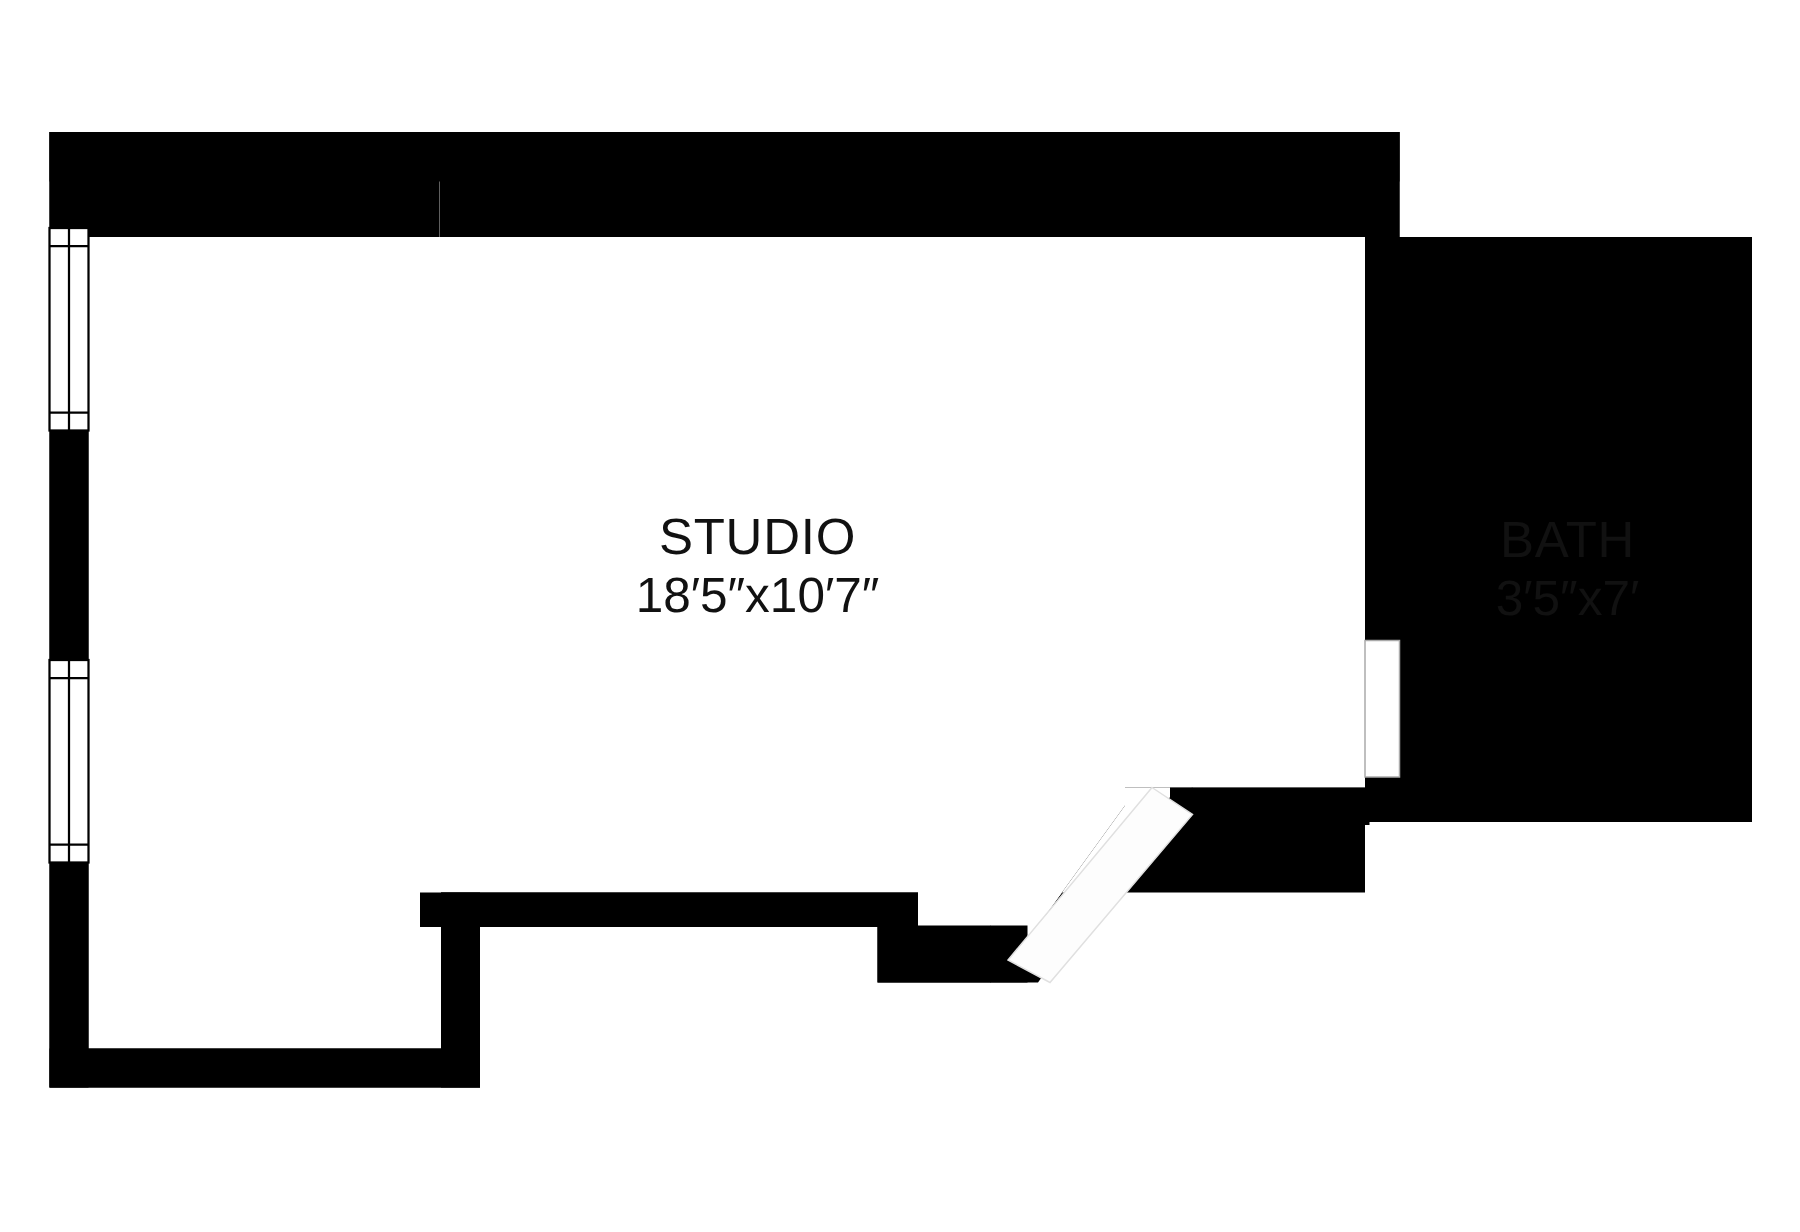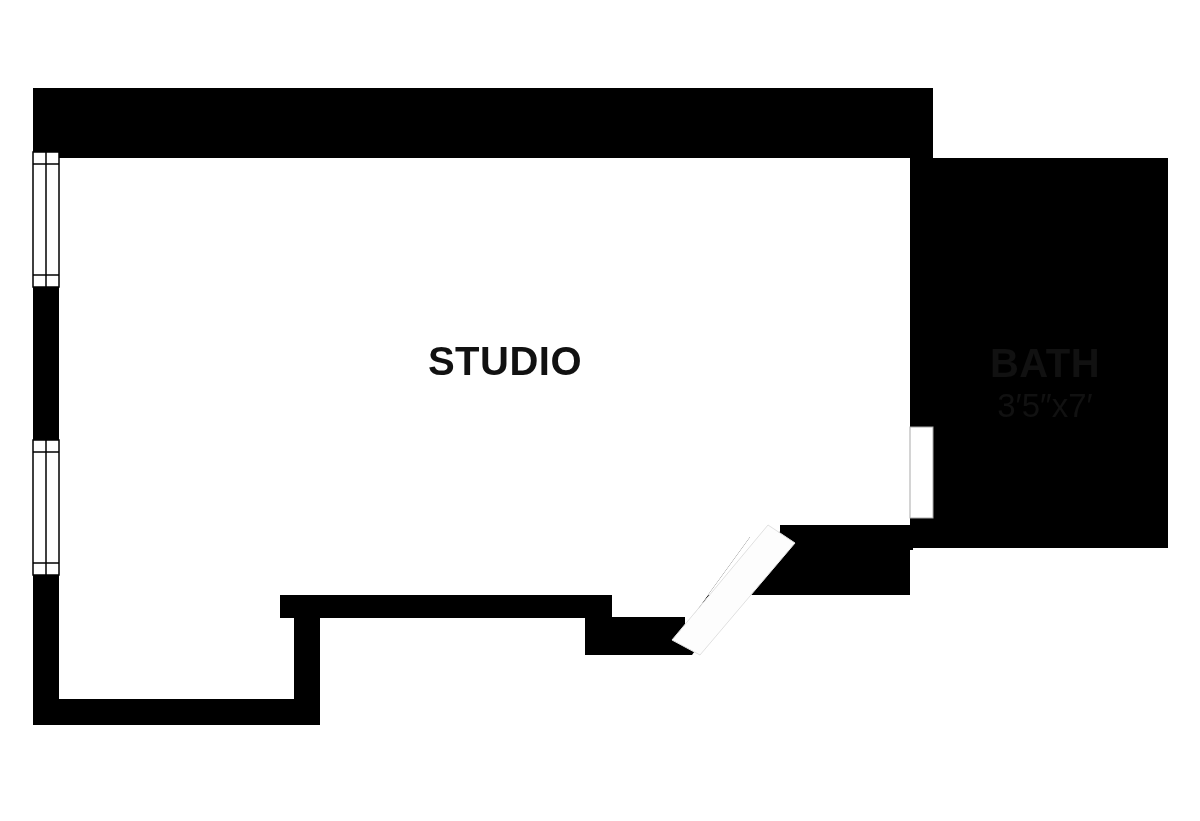--- a/index.html
+++ b/index.html
@@ -32,22 +32,22 @@
     position: absolute;
     text-align: center;
     color: #111111;
     font-family: "Liberation Sans", sans-serif;
     line-height: 1.18;
     white-space: nowrap;
     user-select: none;
   }
   .room-label .room-name {
     display: block;
-    font-size: 40px;
-    font-weight: 700;
+    font-size: 34px;
+    font-weight: 400;
     letter-spacing: 0.5px;
   }
   .room-label .room-dims {
     display: block;
     font-size: 33px;
     font-weight: 400;
     letter-spacing: 0px;
   }
   #label-studio {
     left: 330px;
@@ -178,20 +178,21 @@
       <g>
         <path d="M 768,525 L 795,543 L 700,655 L 672,640 Z" fill="#fdfdfd" stroke="#e0e0e0" stroke-width="1"></path>
       </g>
 
     </g>
 
   </svg>
 
   <div id="label-studio" class="room-label">
     <span class="room-name">STUDIO</span>
+    <span class="room-dims">18′5″x10′7″</span>
   </div>
 
   <div id="label-bath" class="room-label">
     <span class="room-name">BATH</span>
     <span class="room-dims">3′5″x7′</span>
   </div>
 
 </div>
 
 </body></html>

